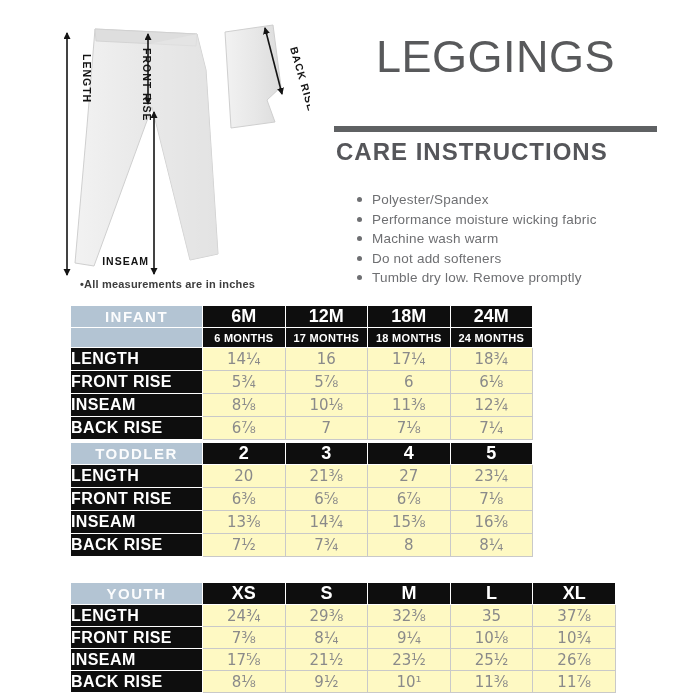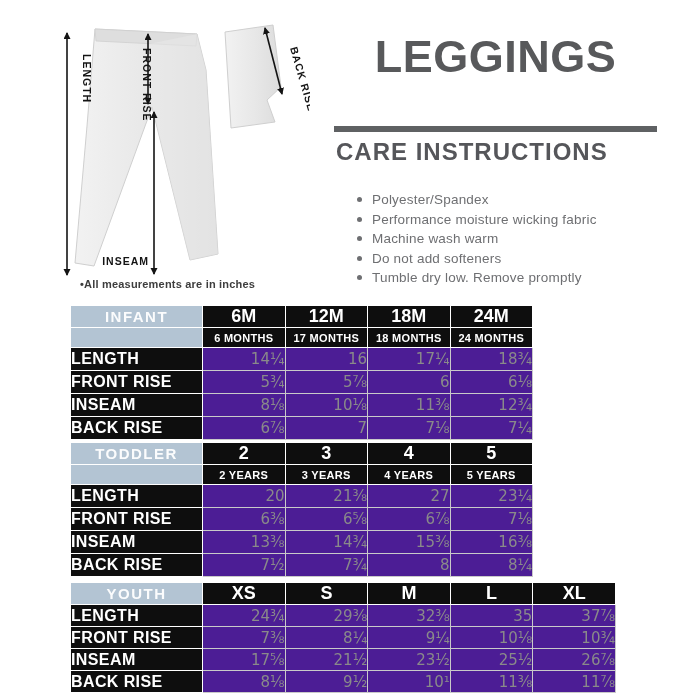--- a/index.html
+++ b/index.html
@@ -9,21 +9,21 @@
   }
   
   .figure{position:absolute;left:40px;top:8px;width:270px;height:285px;}
   .fig-note{
     position:absolute;left:80px;top:278px;font-size:11px;font-weight:bold;
     color:#3d3d3d;letter-spacing:.2px;
   }
   
   .title-block{
     position:absolute;left:334px;top:36px;width:323px;text-align:center;
-    color:#58595b;font-weight:bold;line-height:42px;font-size:45px;letter-spacing:.5px;
+    color:#58595b;font-weight:normal;line-height:42px;font-size:45px;letter-spacing:.5px;
   }
   .title-rule{
     position:absolute;left:334px;top:126px;width:323px;height:6px;background:#5f6163;
   }
   
   .care-heading{
     position:absolute;left:336px;top:138px;font-size:24px;font-weight:bold;
     color:#55565a;letter-spacing:1px;
   }
   .care-list{
@@ -50,22 +50,22 @@
   td.blue{background:#b3c4d3;border:1px solid #ffffff;
     color:rgba(255,255,255,.95);font-weight:bold;font-size:15px;
     letter-spacing:1.5px;text-align:center;}
   td.black{background:#0e0e0e;border:1px solid #ffffff;color:#ffffff;
     font-weight:bold;text-align:center;margin-left:44px;}
   td.size{font-size:18px;}
   td.sub{font-size:11px;letter-spacing:.3px;}
   td.rowlabel{background:#0e0e0e;border:1px solid #ffffff;color:#ffffff;
     font-weight:bold;font-size:16px;text-align:left;padding-left:13px;
     letter-spacing:.4px;}
-  td.val{background:#4c1d95;border:1px solid #c9c9c9;color:#8a8a8a;
-    font-size:15px;text-align:right;font-family:"DejaVu Sans",sans-serif;}
+  td.val{background:#fef9c3;border:1px solid #c9c9c9;color:#8a8a8a;
+    font-size:15px;text-align:center;font-family:"DejaVu Sans",sans-serif;}
   
   .fig-label{font-family:"Liberation Sans",sans-serif;font-weight:bold;
     font-size:10.5px;fill:#141414;letter-spacing:1px;}
 </style>
 </head>
 <body>
 
 <svg class="figure" viewBox="0 0 270 285" xmlns="http://www.w3.org/2000/svg">
   <defs>
     <marker id="ah" markerUnits="userSpaceOnUse" markerWidth="8" markerHeight="8" refX="6" refY="3.5" orient="auto-start-reverse">
@@ -166,27 +166,20 @@
   </table>
 <table class="grid t-toddler">
     <tbody>
       <tr class="headrow">
         <td class="blue lblcol">TODDLER</td>
         <td class="black size">2</td>
         <td class="black size">3</td>
         <td class="black size">4</td>
         <td class="black size">5</td>
       </tr>
-      <tr class="subrow">
-        <td class="blue lblcol"></td>
-        <td class="black sub">2 YEARS</td>
-        <td class="black sub">3 YEARS</td>
-        <td class="black sub">4 YEARS</td>
-        <td class="black sub">5 YEARS</td>
-      </tr>
       <tr>
         <td class="rowlabel lblcol">LENGTH</td>
         <td class="val">20</td>
         <td class="val">21⅜</td>
         <td class="val">27</td>
         <td class="val">23¼</td>
       </tr>
       <tr>
         <td class="rowlabel lblcol">FRONT RISE</td>
         <td class="val">6⅜</td>

